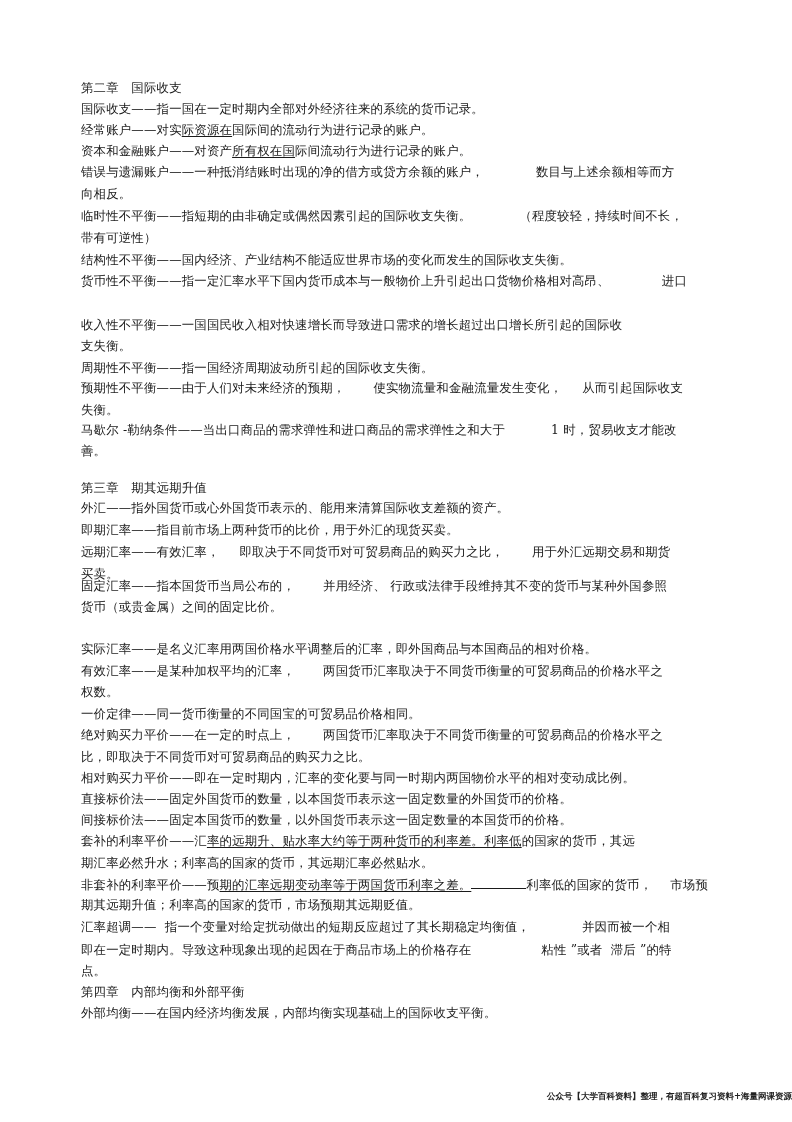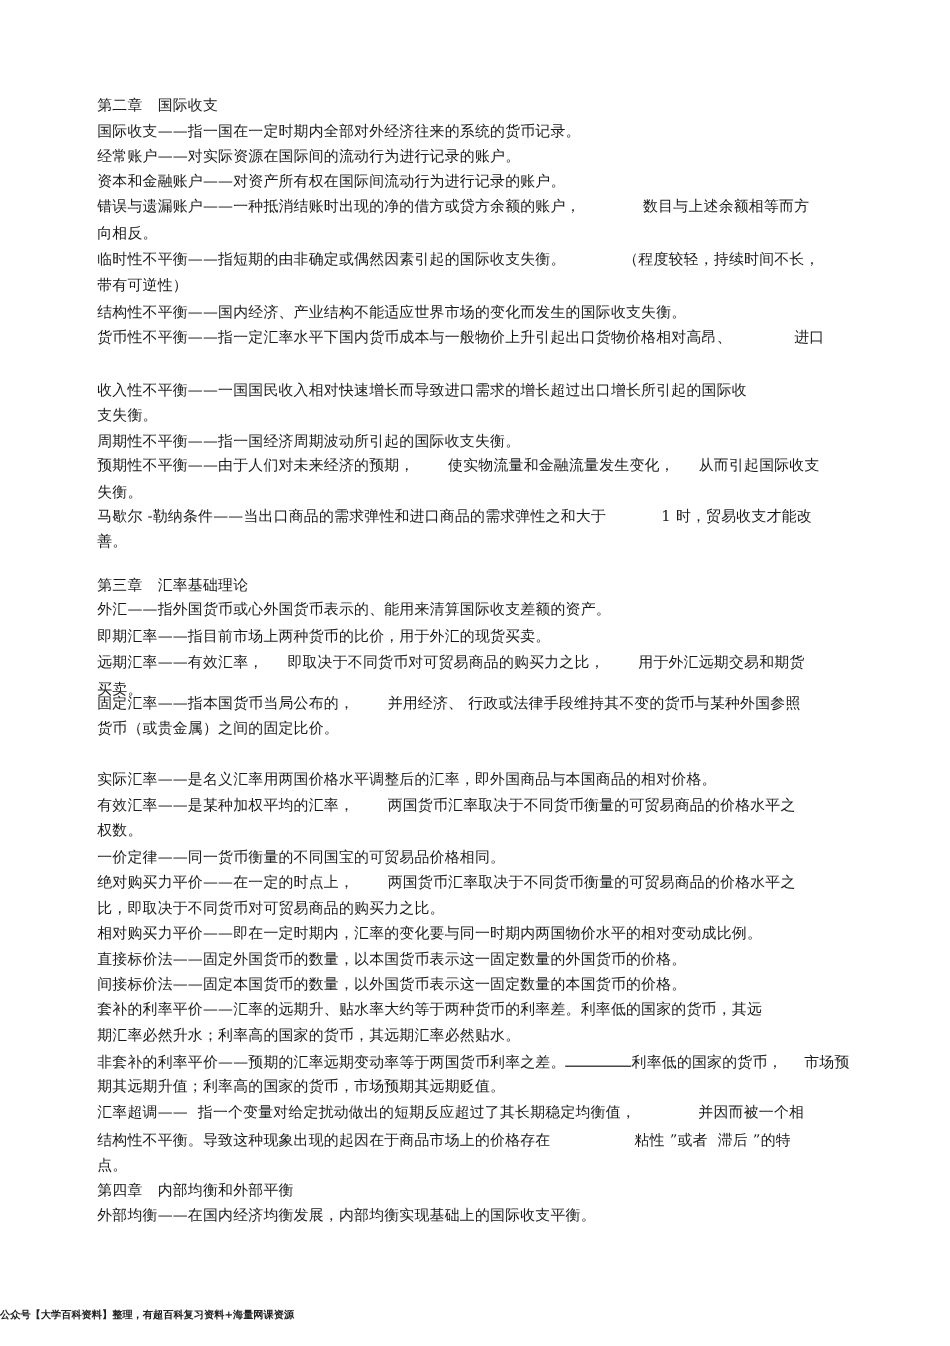--- a/index.html
+++ b/index.html
@@ -1,23 +1,23 @@
 <!DOCTYPE html>
 <html><head>
 <meta charset="utf-8">
 <style>
   html, body { margin: 0; padding: 0; background: #ffffff; }
   body { width: 792px; height: 1122px; position: relative; overflow: hidden;
          font-family: "DejaVu Serif", "Liberation Serif", serif; color: #1a1a1a; }
   .page { position: absolute; left: 0; top: 0; width: 792px; height: 1122px; }
   .ln { position: absolute; left: 81px; font-size: 12.4px; line-height: 16px; white-space: pre; letter-spacing: 0.2px; }
   .gap { display: inline-block; }
-  .u { text-decoration-thickness: 1px; text-underline-offset: 2px; }
+  .u { text-decoration: underline; text-decoration-thickness: 1px; text-underline-offset: 2px; }
   .blank-u { display: inline-block; border-bottom: 1px solid #1a1a1a; height: 12px; vertical-align: baseline; }
-  .footer { position: absolute; left: 0; width: 792px; top: 1090px; text-align: left;
+  .footer { position: absolute; left: 0; width: 792px; top: 1090px; text-align: right;
             font-size: 8.5px; line-height: 12px; color: #222; font-weight: bold; }
 </style>
 </head>
 <body>
 
 <div class="page">
 
   <div class="ln" style="top:80px">第二章　国际收支</div>
   <div class="ln" style="top:101px">国际收支——指一国在一定时期内全部对外经济往来的系统的货币记录。</div>
   <div class="ln" style="top:122px"><span>经常账户——对实</span><span class="u">际资源在</span><span>国际间的流动行为进行记录的账户。</span></div>
@@ -29,41 +29,41 @@
   <div class="ln" style="top:252px">结构性不平衡——国内经济、产业结构不能适应世界市场的变化而发生的国际收支失衡。</div>
   <div class="ln" style="top:273px"><span>货币性不平衡——指一定汇率水平下国内货币成本与一般物价上升引起出口货物价格相对高昂、</span><span class="gap" style="width:52px"></span><span>进口</span></div>
   <div class="ln" style="top:317px">收入性不平衡——一国国民收入相对快速增长而导致进口需求的增长超过出口增长所引起的国际收</div>
   <div class="ln" style="top:338px">支失衡。</div>
   <div class="ln" style="top:360px">周期性不平衡——指一国经济周期波动所引起的国际收支失衡。</div>
   <div class="ln" style="top:380px"><span>预期性不平衡——由于人们对未来经济的预期，</span><span class="gap" style="width:28px"></span><span>使实物流量和金融流量发生变化，</span><span class="gap" style="width:20px"></span><span>从而引起国际收支</span></div>
   <div class="ln" style="top:402px">失衡。</div>
   <div class="ln" style="top:422px"><span>马歇尔 -勒纳条件——当出口商品的需求弹性和进口商品的需求弹性之和大于</span><span class="gap" style="width:46px"></span><span>1 时，贸易收支才能改</span></div>
   <div class="ln" style="top:443px">善。</div>
 
-  <div class="ln" style="top:480px">第三章　汇率基础理论</div>
+  <div class="ln" style="top:480px">第三章　期其远期升值</div>
   <div class="ln" style="top:500px">外汇——指外国货币或心外国货币表示的、能用来清算国际收支差额的资产。</div>
   <div class="ln" style="top:522px">即期汇率——指目前市场上两种货币的比价，用于外汇的现货买卖。</div>
   <div class="ln" style="top:544px"><span>远期汇率——有效汇率，</span><span class="gap" style="width:20px"></span><span>即取决于不同货币对可贸易商品的购买力之比，</span><span class="gap" style="width:28px"></span><span>用于外汇远期交易和期货</span></div>
   <div class="ln" style="top:566px">买卖。</div>
   <div class="ln" style="top:577px;top:578px"><span>固定汇率——指本国货币当局公布的，</span><span class="gap" style="width:28px"></span><span>并用经济、 行政或法律手段维持其不变的货币与某种外国参照</span></div>
   <div class="ln" style="top:599px">货币（或贵金属）之间的固定比价。</div>
   <div class="ln" style="top:641px">实际汇率——是名义汇率用两国价格水平调整后的汇率，即外国商品与本国商品的相对价格。</div>
   <div class="ln" style="top:663px"><span>有效汇率——是某种加权平均的汇率，</span><span class="gap" style="width:28px"></span><span>两国货币汇率取决于不同货币衡量的可贸易商品的价格水平之</span></div>
   <div class="ln" style="top:684px">权数。</div>
   <div class="ln" style="top:706px">一价定律——同一货币衡量的不同国宝的可贸易品价格相同。</div>
   <div class="ln" style="top:727px"><span>绝对购买力平价——在一定的时点上，</span><span class="gap" style="width:28px"></span><span>两国货币汇率取决于不同货币衡量的可贸易商品的价格水平之</span></div>
   <div class="ln" style="top:749px">比，即取决于不同货币对可贸易商品的购买力之比。</div>
   <div class="ln" style="top:770px">相对购买力平价——即在一定时期内，汇率的变化要与同一时期内两国物价水平的相对变动成比例。</div>
   <div class="ln" style="top:791px">直接标价法——固定外国货币的数量，以本国货币表示这一固定数量的外国货币的价格。</div>
   <div class="ln" style="top:812px">间接标价法——固定本国货币的数量，以外国货币表示这一固定数量的本国货币的价格。</div>
   <div class="ln" style="top:833px"><span>套补的利率平价——汇</span><span class="u">率的远期升、贴水率大约等于两种货币的利率差。利率低</span><span>的国家的货币，其远</span></div>
   <div class="ln" style="top:855px">期汇率必然升水；利率高的国家的货币，其远期汇率必然贴水。</div>
   <div class="ln" style="top:876px"><span>非套补的利率平价——预</span><span class="u">期的汇率远期变动率等于两国货币利率之差。</span><span class="blank-u" style="width:55px"></span><span>利率低的国家的货币，</span><span class="gap" style="width:18px"></span><span>市场预</span></div>
   <div class="ln" style="top:897px">期其远期升值；利率高的国家的货币，市场预期其远期贬值。</div>
   <div class="ln" style="top:919px"><span>汇率超调——  指一个变量对给定扰动做出的短期反应超过了其长期稳定均衡值，</span><span class="gap" style="width:52px"></span><span>并因而被一个相</span></div>
-  <div class="ln" style="top:942px"><span>结构性不平衡。导致这种现象出现的起因在于商品市场上的价格存在</span><span class="gap" style="width:70px"></span><span>粘性 ”或者  滞后 ”的特</span></div>
+  <div class="ln" style="top:942px"><span>即在一定时期内。导致这种现象出现的起因在于商品市场上的价格存在</span><span class="gap" style="width:70px"></span><span>粘性 ”或者  滞后 ”的特</span></div>
   <div class="ln" style="top:963px">点。</div>
 
   <div class="ln" style="top:984px">第四章　内部均衡和外部平衡</div>
   <div class="ln" style="top:1005px">外部均衡——在国内经济均衡发展，内部均衡实现基础上的国际收支平衡。</div>
 
   <div class="footer">公众号【大学百科资料】整理，有超百科复习资料+海量网课资源</div>
 </div>
 
 </body></html>

